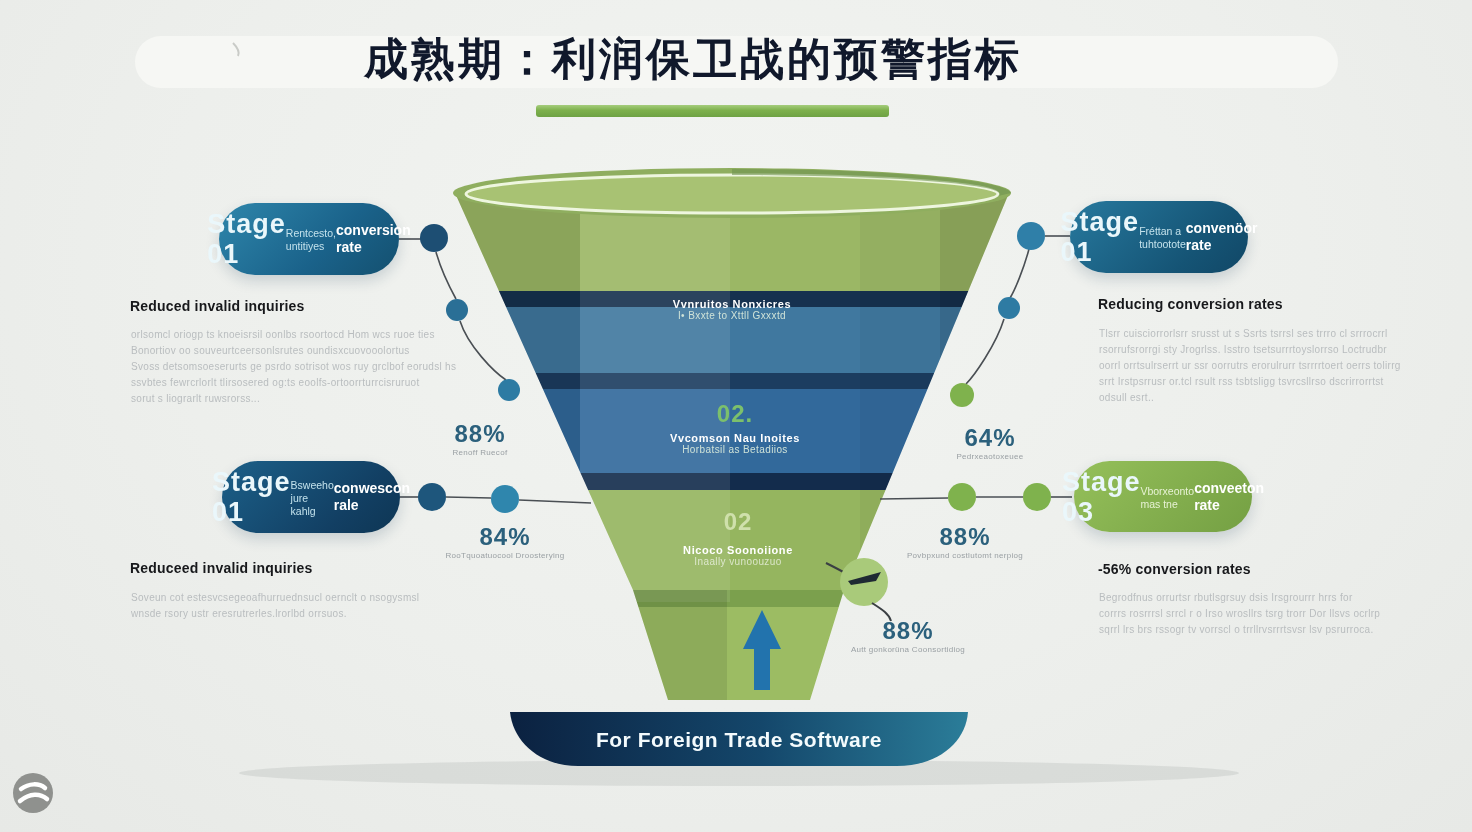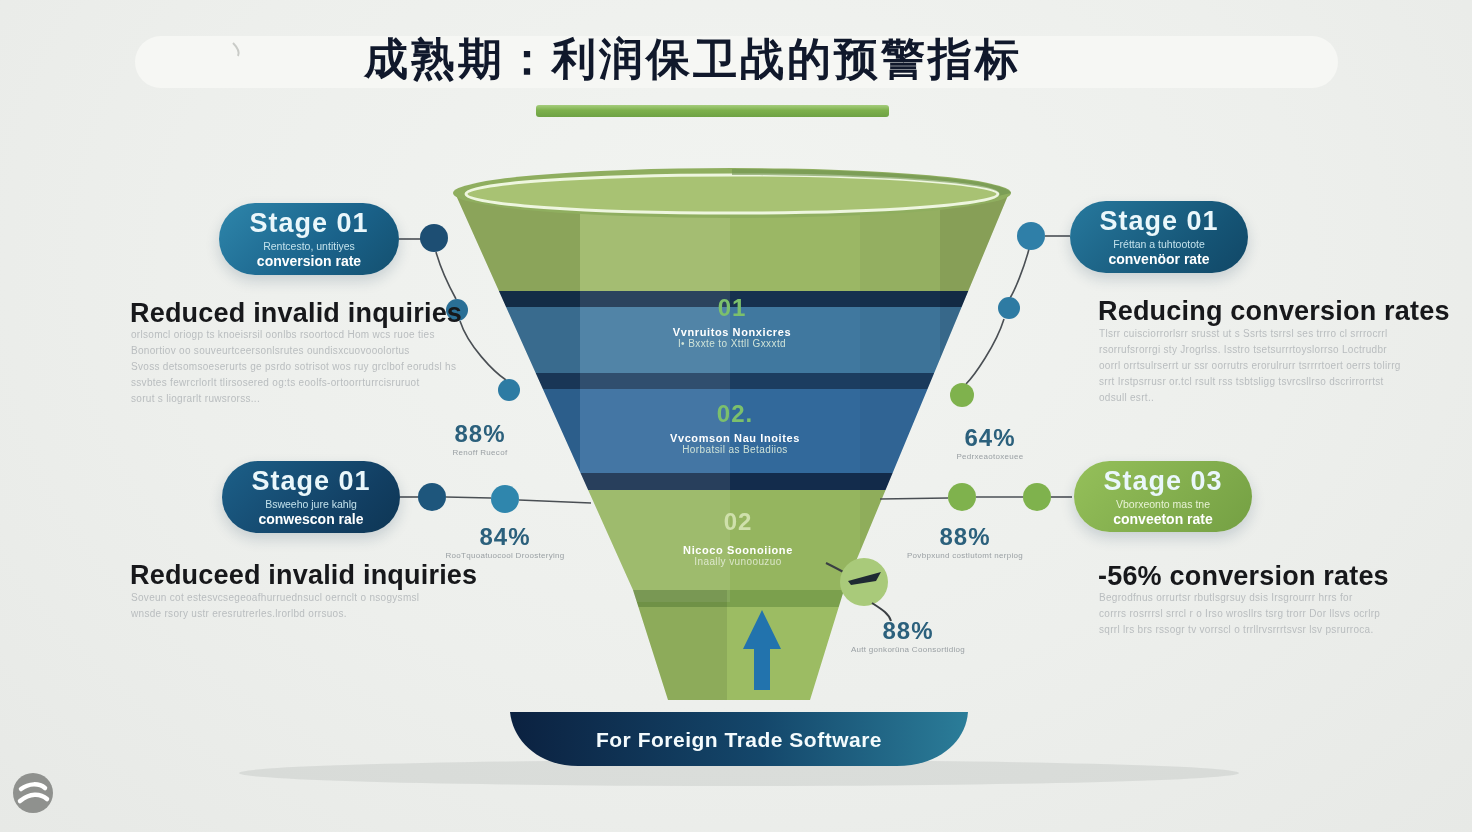--- a/index.html
+++ b/index.html
@@ -13,32 +13,32 @@
   .title-band { left:135px; top:36px; width:1203px; height:52px; border-radius:26px; background:#f6f7f4; }
   .page-title {
     left:0; top:30px; width:1386px; text-align:center;
     font-size:44px; font-weight:700; color:#10182b; letter-spacing:3px;
   }
   .title-underline {
     left:536px; top:105px; width:353px; height:12px; border-radius:3px;
     background: linear-gradient(180deg,#a5cd7c 0%, #7db04c 45%, #6ea244 100%);
   }
   .pill {
-    border-radius:40px; display:flex; flex-direction:column; align-items:center; justify-content:center;
+    border-radius:40px; display:flex; flex-direction:row; align-items:center; justify-content:center;
     box-shadow: 0 6px 14px rgba(30,60,90,0.18);
   }
   .pill .stage-line { font-size:27px; font-weight:700; color:#eaf7fb; letter-spacing:1px; line-height:30px; }
   .pill .sub1 { font-size:10.5px; color:#c3e2ec; line-height:13px; margin-top:2px; }
   .pill .sub2 { font-size:14px; font-weight:700; color:#ffffff; line-height:17px; }
   .pill-blue1 { background: linear-gradient(135deg,#2e86ab 0%, #1a628a 60%, #14506f 100%); }
   .pill-blue2 { background: linear-gradient(135deg,#1c6089 0%, #123f63 70%, #0e3654 100%); }
   .pill-blue3 { background: linear-gradient(135deg,#27799e 0%, #155475 70%, #114766 100%); }
   .pill-green { background: linear-gradient(135deg,#95c05a 0%, #7ea94a 70%, #74a043 100%); }
   .pill-green .sub1 { color:#e7f2d4; }
-  .section-heading { font-size:27px; font-weight:700; color:#17181b; letter-spacing:0.2px; white-space:nowrap;text-align:center; }
+  .section-heading { font-size:14px; font-weight:700; color:#17181b; letter-spacing:0.2px; white-space:nowrap;text-align:center; }
   .para-line { font-size:10px; color:#b9bdbf; line-height:16px; letter-spacing:0.3px; white-space:nowrap; }
   .metric-value { font-size:24px; font-weight:700; color:#2b607c; letter-spacing:1px; }
   .metric-caption { font-size:8px; color:#9aa0a4; letter-spacing:0.3px; white-space:nowrap; }
   .funnel-num { font-size:24px; font-weight:700; color:#7cc06c; letter-spacing:1px; }
   .funnel-num.light { color:#cfe0ab; }
   .funnel-t1 { font-size:11px; font-weight:700; color:#ffffff; letter-spacing:0.6px; }
   .funnel-t2 { font-size:10px; color:#cfe3d8; letter-spacing:0.4px; }
   .banner-label {
     left:500px; top:728px; width:478px; text-align:center;
     font-size:21px; font-weight:700; color:#f4fbfd; letter-spacing:0.5px;
@@ -215,21 +215,20 @@
   <div class="abs center" style="left:895px; top:523px; width:140px;">
     <div class="metric-value">88%</div>
     <div class="metric-caption">Povbpxund costlutomt nerpiog</div>
   </div>
   <div class="abs center" style="left:838px; top:617px; width:140px;">
     <div class="metric-value">88%</div>
     <div class="metric-caption">Autt gonkorüna Coonsortidiog</div>
   </div>
 
   <div class="abs center" style="left:582px; top:294px; width:300px;">
-    <div class="funnel-num">01</div>
     <div class="funnel-t1" style="margin-top:4px;">Vvnruitos Nonxicres</div>
     <div class="funnel-t2">I• Bxxte to Xttll Gxxxtd</div>
   </div>
   <div class="abs center" style="left:585px; top:400px; width:300px;">
     <div class="funnel-num">02.</div>
     <div class="funnel-t1" style="margin-top:4px;">Vvcomson Nau Inoites</div>
     <div class="funnel-t2">Horbatsil as Betadiios</div>
   </div>
   <div class="abs center" style="left:588px; top:508px; width:300px;">
     <div class="funnel-num light">02</div>

